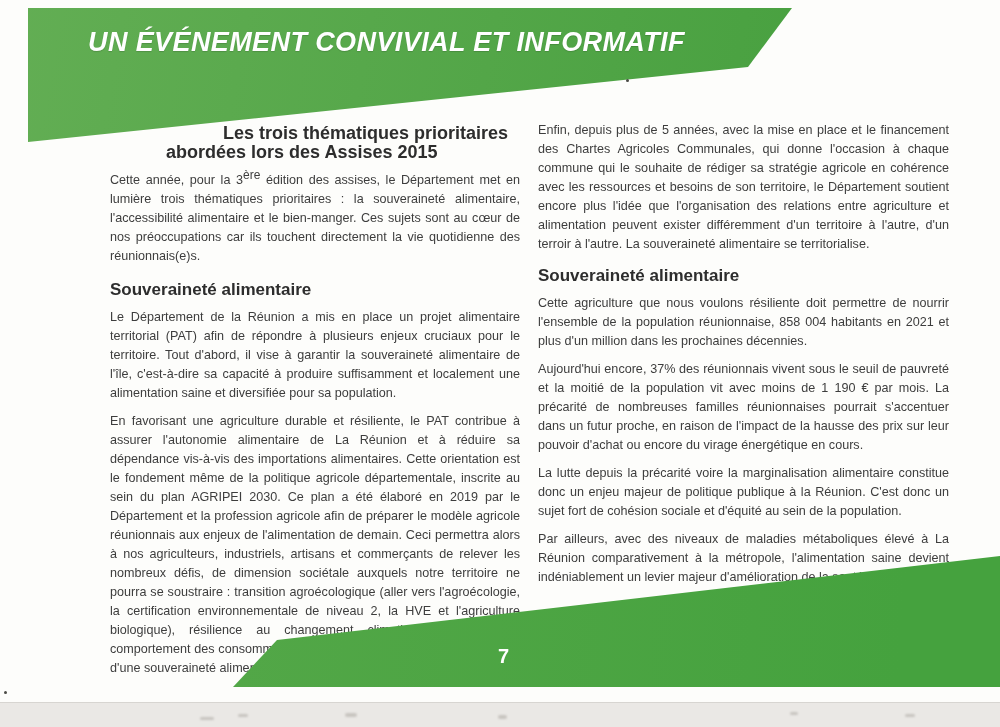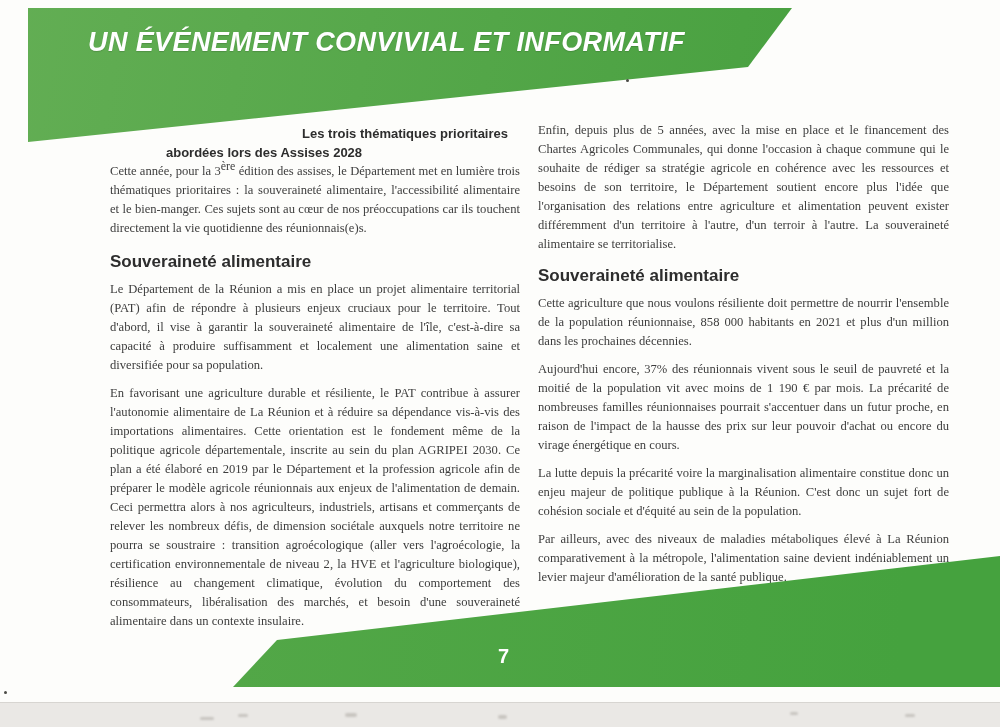--- a/index.html
+++ b/index.html
@@ -37,29 +37,29 @@
   .col {
     position: absolute;
     width: 410px;
     font-size: 12.6px;
     line-height: 19px;
     text-align: justify;
   }
   .col-left  { left: 110px; top: 124px; }
   .col-right { left: 538px; top: 121px; width: 411px; }
 
-  .col p { margin: 0 0 9px 0; font-family: Liberation Serif, serif; }
+  .col p { margin: 0 0 9px 0; }
   .col p:last-child { margin-bottom: 0; }
 
   .column-heading {
-    font-size: 13px;
+    font-size: 18px;
     font-weight: bold;
     line-height: 19px;
     color: var(--heading-text, #2d2d2d);
-    margin-bottom: 0;
+    margin-bottom: 9px;
   }
   .column-heading .hl1 { display: block; text-align: right; padding-right: 12px; }
   .column-heading .hl2 { display: block; text-align: left; padding-left: 56px; }
 
   .section-heading {
     font-size: 17px;
     font-weight: bold;
     color: var(--heading-text, #2d2d2d);
     text-align: left;
     margin: 14px 0 9px 0;
@@ -109,34 +109,34 @@
 <body>
 
 <div class="page">
 
   <div class="banner"></div>
   <div class="banner-title">UN ÉVÉNEMENT CONVIVIAL ET INFORMATIF</div>
 
   <div class="col col-left">
     <div class="column-heading">
       <span class="hl1">Les trois thématiques prioritaires</span>
-      <span class="hl2">abordées lors des Assises 2028</span>
+      <span class="hl2">abordées lors des Assises 2015</span>
     </div>
     <p><span>Cette année, pour la 3</span><sup>ère</sup><span> édition des assises, le Département met en lumière trois thématiques prioritaires : la souveraineté alimentaire, l'accessibilité alimentaire et le bien-manger. Ces sujets sont au cœur de nos préoccupations car ils touchent directement la vie quotidienne des réunionnais(e)s.</span></p>
 
     <div class="section-heading">Souveraineté alimentaire</div>
     <p>Le Département de la Réunion a mis en place un projet alimentaire territorial (PAT) afin de répondre à plusieurs enjeux cruciaux pour le territoire. Tout d'abord, il vise à garantir la souveraineté alimentaire de l'île, c'est-à-dire sa capacité à produire suffisamment et localement une alimentation saine et diversifiée pour sa population.</p>
     <p>En favorisant une agriculture durable et résiliente, le PAT contribue à assurer l'autonomie alimentaire de La Réunion et à réduire sa dépendance vis-à-vis des importations alimentaires. Cette orientation est le fondement même de la politique agricole départementale, inscrite au sein du plan AGRIPEI 2030. Ce plan a été élaboré en 2019 par le Département et la profession agricole afin de préparer le modèle agricole réunionnais aux enjeux de l'alimentation de demain. Ceci permettra alors à nos agriculteurs, industriels, artisans et commerçants de relever les nombreux défis, de dimension sociétale auxquels notre territoire ne pourra se soustraire : transition agroécologique (aller vers l'agroécologie, la certification environnementale de niveau 2, la HVE et l'agriculture biologique), résilience au changement climatique, évolution du comportement des consommateurs, libéralisation des marchés, et besoin d'une souveraineté alimentaire dans un contexte insulaire.</p>
   </div>
 
   <div class="col col-right">
     <p>Enfin, depuis plus de 5 années, avec la mise en place et le financement des Chartes Agricoles Communales, qui donne l'occasion à chaque commune qui le souhaite de rédiger sa stratégie agricole en cohérence avec les ressources et besoins de son territoire, le Département soutient encore plus l'idée que l'organisation des relations entre agriculture et alimentation peuvent exister différemment d'un territoire à l'autre, d'un terroir à l'autre. La souveraineté alimentaire se territorialise.</p>
 
     <div class="section-heading">Souveraineté alimentaire</div>
-    <p>Cette agriculture que nous voulons résiliente doit permettre de nourrir l'ensemble de la population réunionnaise, 858 000 habitants en 2021 et plus d'un million dans les prochaines décennies.</p>
+    <p>Cette agriculture que nous voulons résiliente doit permettre de nourrir l'ensemble de la population réunionnaise, 858 004 habitants en 2021 et plus d'un million dans les prochaines décennies.</p>
     <p>Aujourd'hui encore, 37% des réunionnais vivent sous le seuil de pauvreté et la moitié de la population vit avec moins de 1 190 € par mois. La précarité de nombreuses familles réunionnaises pourrait s'accentuer dans un futur proche, en raison de l'impact de la hausse des prix sur leur pouvoir d'achat ou encore du virage énergétique en cours.</p>
     <p>La lutte depuis la précarité voire la marginalisation alimentaire constitue donc un enjeu majeur de politique publique à la Réunion. C'est donc un sujet fort de cohésion sociale et d'équité au sein de la population.</p>
     <p>Par ailleurs, avec des niveaux de maladies métaboliques élevé à La Réunion comparativement à la métropole, l'alimentation saine devient indéniablement un levier majeur d'amélioration de la santé publique.</p>
   </div>
 
   <div class="wedge"></div>
   <div class="page-number">7</div>
 
   <div class="bottom-band"></div>
   <div class="dot" style="left:626px; top:79px; width:3px; height:3px;"></div>

